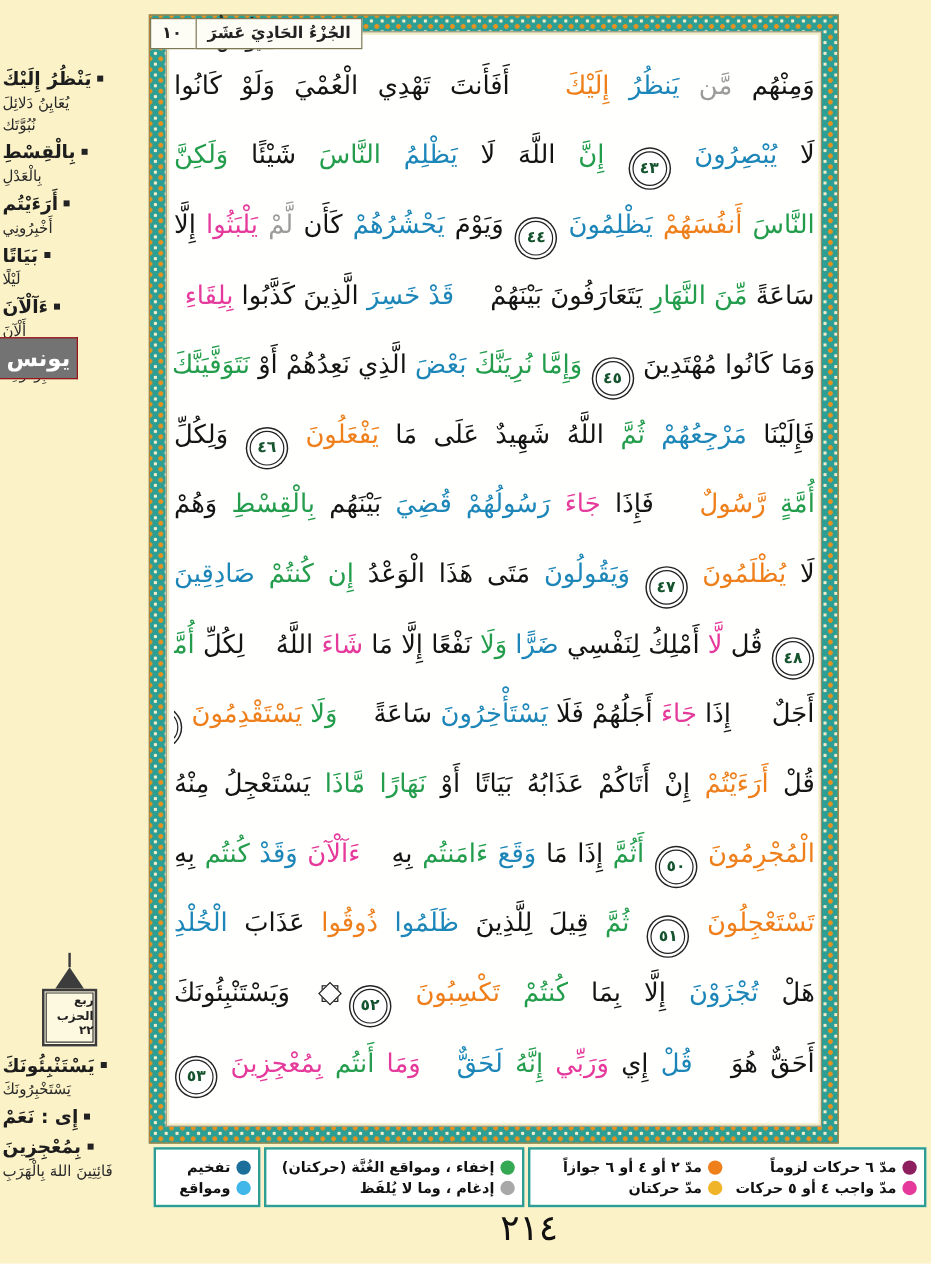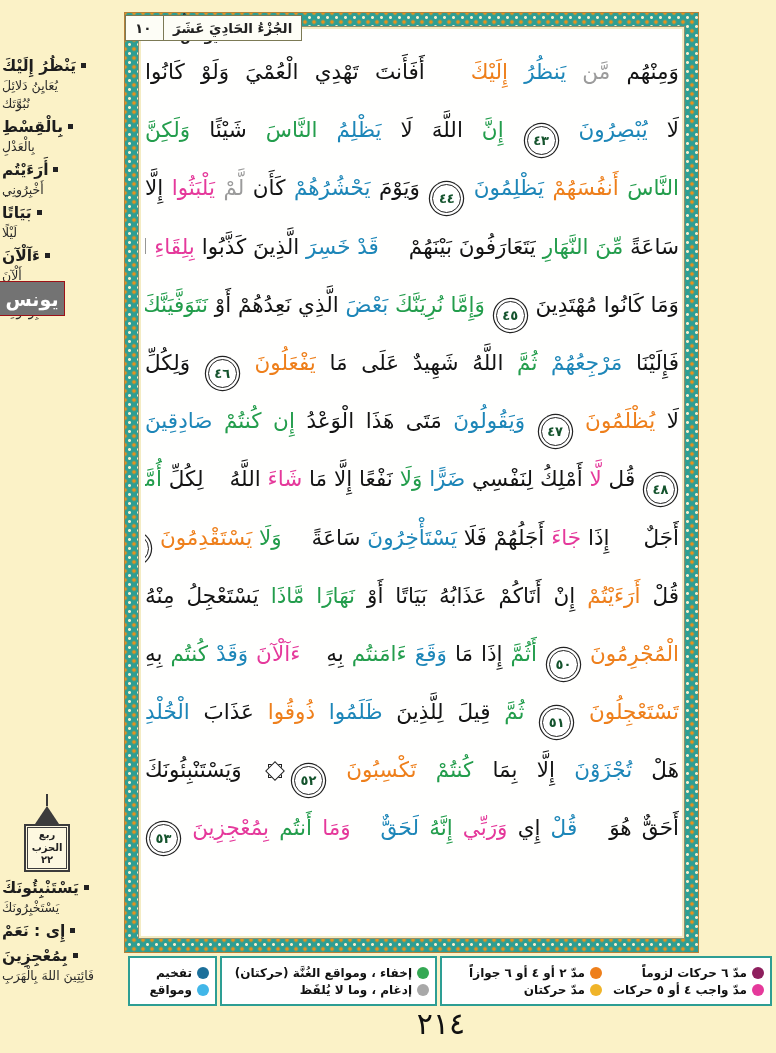--- a/index.html
+++ b/index.html
@@ -40,21 +40,21 @@
   .gl-term{font-weight:bold;font-size:15.5px;margin:7px 2px 2px 0;white-space:nowrap;}
   .gl-term .bullet{display:inline-block;width:5px;height:5px;background:#222;margin-left:5px;vertical-align:3px;}
   .gl-def{font-size:12.5px;margin:3px 14px 2px 0;white-space:nowrap;color:#2a2a2a;}
 
   
   .side-tab{position:absolute;left:0;top:281px;width:64px;height:33px;background:#737373;color:#fff;
     display:flex;align-items:center;justify-content:center;font-size:19px;font-weight:bold;
     border:1px solid #9d1117;border-left:none;z-index:6;}
 
   
-  .hizb-orn{position:absolute;left:23px;top:794px;width:48px;text-align:center;z-index:4;}
+  .hizb-orn{position:absolute;left:34px;top:794px;width:48px;text-align:right;z-index:4;}
   .hizb-orn .stem{width:2px;height:12px;background:#3a3a3a;margin:0 auto;}
   .hizb-orn .finial{width:0;height:0;margin:0 auto;border-left:12px solid transparent;border-right:12px solid transparent;border-bottom:18px solid #3c3c3c;}
   .hizb-orn .hbox{margin:0 auto;width:40px;background:#fdf8e0;border:2px solid #3c3c3c;box-shadow:0 0 0 1px #fdf8e0 inset,0 0 0 2px #3c3c3c inset;
     font-size:10px;font-weight:bold;line-height:1.25;padding:3px 1px;color:#222;}
 
   
   .legend{position:absolute;left:128px;top:956px;width:644px;height:50px;display:flex;direction:rtl;gap:3px;}
   .lg-box{box-sizing:border-box;background:#fff;border:2px solid #2d9e94;display:grid;align-content:center;
     row-gap:3px;column-gap:8px;padding:2px 6px;font-size:12px;font-weight:bold;color:#111;}
   .lg-madd{width:332px;grid-template-columns:1fr 1fr;}
@@ -86,20 +86,21 @@
       <span>الجُزْءُ الحَادِيَ عَشَرَ</span>
     </div>
 
     <div class="qtext" id="qtext">
         <div class="qline"><span class="c-k">وَمِنْهُم </span><span class="c-gy">مَّن </span><span class="c-bl">يَنظُرُ </span><span class="c-or">إِلَيْكَ</span><span class="gapseg" style="width: 46px;"></span><span class="c-k">أَفَأَنتَ تَهْدِي الْعُمْيَ وَلَوْ كَانُوا</span></div>
         <div class="qline"><span class="c-k">لَا </span><span class="c-bl">يُبْصِرُونَ </span><span class="vmark">٤٣</span><span class="c-gr"> إِنَّ </span><span class="c-k">اللَّهَ لَا </span><span class="c-bl">يَظْلِمُ </span><span class="c-gr">النَّاسَ </span><span class="c-k">شَيْئًا </span><span class="c-gr">وَلَكِنَّ</span></div>
         <div class="qline"><span class="c-gr">النَّاسَ </span><span class="c-or">أَنفُسَهُمْ </span><span class="c-bl">يَظْلِمُونَ </span><span class="vmark">٤٤</span><span class="c-k"> وَيَوْمَ </span><span class="c-bl">يَحْشُرُهُمْ </span><span class="c-k">كَأَن </span><span class="c-gy">لَّمْ </span><span class="c-mg">يَلْبَثُوا </span><span class="c-k">إِلَّا</span></div>
         <div class="qline"><span class="c-k">سَاعَةً </span><span class="c-gr">مِّنَ </span><span class="c-gr">النَّهَارِ </span><span class="c-k">يَتَعَارَفُونَ بَيْنَهُمْ</span><span class="gapseg" style="width: 30px;"></span><span class="c-bl">قَدْ خَسِرَ </span><span class="c-k">الَّذِينَ كَذَّبُوا </span><span class="c-mg">بِلِقَاءِ </span><span class="c-k">اللَّهِ</span></div>
         <div class="qline"><span class="c-k">وَمَا كَانُوا مُهْتَدِينَ </span><span class="vmark">٤٥</span><span class="c-gr"> وَإِمَّا </span><span class="c-gr">نُرِيَنَّكَ </span><span class="c-bl">بَعْضَ </span><span class="c-k">الَّذِي نَعِدُهُمْ أَوْ </span><span class="c-gr">نَتَوَفَّيَنَّكَ</span></div>
         <div class="qline"><span class="c-k">فَإِلَيْنَا </span><span class="c-bl">مَرْجِعُهُمْ </span><span class="c-gr">ثُمَّ </span><span class="c-k">اللَّهُ شَهِيدٌ عَلَى مَا </span><span class="c-or">يَفْعَلُونَ </span><span class="vmark">٤٦</span><span class="c-k"> وَلِكُلِّ</span></div>
+        <div class="qline"><span class="c-gr">أُمَّةٍ </span><span class="c-or">رَّسُولٌ</span><span class="gapseg" style="width: 38px;"></span><span class="c-k">فَإِذَا </span><span class="c-mg">جَاءَ </span><span class="c-bl">رَسُولُهُمْ </span><span class="c-bl">قُضِيَ </span><span class="c-k">بَيْنَهُم </span><span class="c-gr">بِالْقِسْطِ </span><span class="c-k">وَهُمْ</span></div>
         <div class="qline"><span class="c-k">لَا </span><span class="c-or">يُظْلَمُونَ </span><span class="vmark">٤٧</span><span class="c-bl"> وَيَقُولُونَ </span><span class="c-k">مَتَى هَذَا الْوَعْدُ </span><span class="c-gr">إِن </span><span class="c-gr">كُنتُمْ </span><span class="c-bl">صَادِقِينَ</span></div>
         <div class="qline"><span class="vmark">٤٨</span><span class="c-k"> قُل </span><span class="c-mg">لَّا </span><span class="c-k">أَمْلِكُ لِنَفْسِي </span><span class="c-bl">ضَرًّا </span><span class="c-gr">وَلَا </span><span class="c-k">نَفْعًا إِلَّا مَا </span><span class="c-mg">شَاءَ </span><span class="c-k">اللَّهُ</span><span class="gapseg" style="width: 26px;"></span><span class="c-k">لِكُلِّ </span><span class="c-gr">أُمَّةٍ</span></div>
         <div class="qline"><span class="c-k">أَجَلٌ</span><span class="gapseg" style="width: 34px;"></span><span class="c-k">إِذَا </span><span class="c-mg">جَاءَ </span><span class="c-k">أَجَلُهُمْ فَلَا </span><span class="c-bl">يَسْتَأْخِرُونَ </span><span class="c-k">سَاعَةً</span><span class="gapseg" style="width: 30px;"></span><span class="c-gr">وَلَا </span><span class="c-or">يَسْتَقْدِمُونَ </span><span class="vmark">٤٩</span></div>
         <div class="qline"><span class="c-k">قُلْ </span><span class="c-or">أَرَءَيْتُمْ </span><span class="c-k">إِنْ أَتَاكُمْ عَذَابُهُ </span><span class="c-k">بَيَاتًا أَوْ </span><span class="c-gr">نَهَارًا </span><span class="c-gr">مَّاذَا </span><span class="c-k">يَسْتَعْجِلُ مِنْهُ</span></div>
         <div class="qline"><span class="c-or">الْمُجْرِمُونَ </span><span class="vmark">٥٠</span><span class="c-gr"> أَثُمَّ </span><span class="c-k">إِذَا مَا </span><span class="c-bl">وَقَعَ </span><span class="c-gr">ءَامَنتُم </span><span class="c-k">بِهِ</span><span class="gapseg" style="width: 26px;"></span><span class="c-mg">ءَآلْآنَ </span><span class="c-bl">وَقَدْ </span><span class="c-gr">كُنتُم </span><span class="c-k">بِهِ</span></div>
         <div class="qline"><span class="c-or">تَسْتَعْجِلُونَ </span><span class="vmark">٥١</span><span class="c-gr"> ثُمَّ </span><span class="c-k">قِيلَ لِلَّذِينَ </span><span class="c-bl">ظَلَمُوا </span><span class="c-or">ذُوقُوا </span><span class="c-k">عَذَابَ </span><span class="c-bl">الْخُلْدِ</span></div>
         <div class="qline"><span class="c-k">هَلْ </span><span class="c-bl">تُجْزَوْنَ </span><span class="c-k">إِلَّا بِمَا </span><span class="c-gr">كُنتُمْ </span><span class="c-or">تَكْسِبُونَ </span><span class="vmark">٥٢</span><span class="hizb-star"></span><span class="c-k"> وَيَسْتَنْبِئُونَكَ</span></div>
         <div class="qline"><span class="c-k">أَحَقٌّ هُوَ</span><span class="gapseg" style="width: 32px;"></span><span class="c-bl">قُلْ </span><span class="c-k">إِي </span><span class="c-mg">وَرَبِّي </span><span class="c-gr">إِنَّهُ </span><span class="c-bl">لَحَقٌّ</span><span class="gapseg" style="width: 30px;"></span><span class="c-mg">وَمَا </span><span class="c-gr">أَنتُم </span><span class="c-mg">بِمُعْجِزِينَ </span><span class="vmark">٥٣</span></div>
       </div>
   </div>

